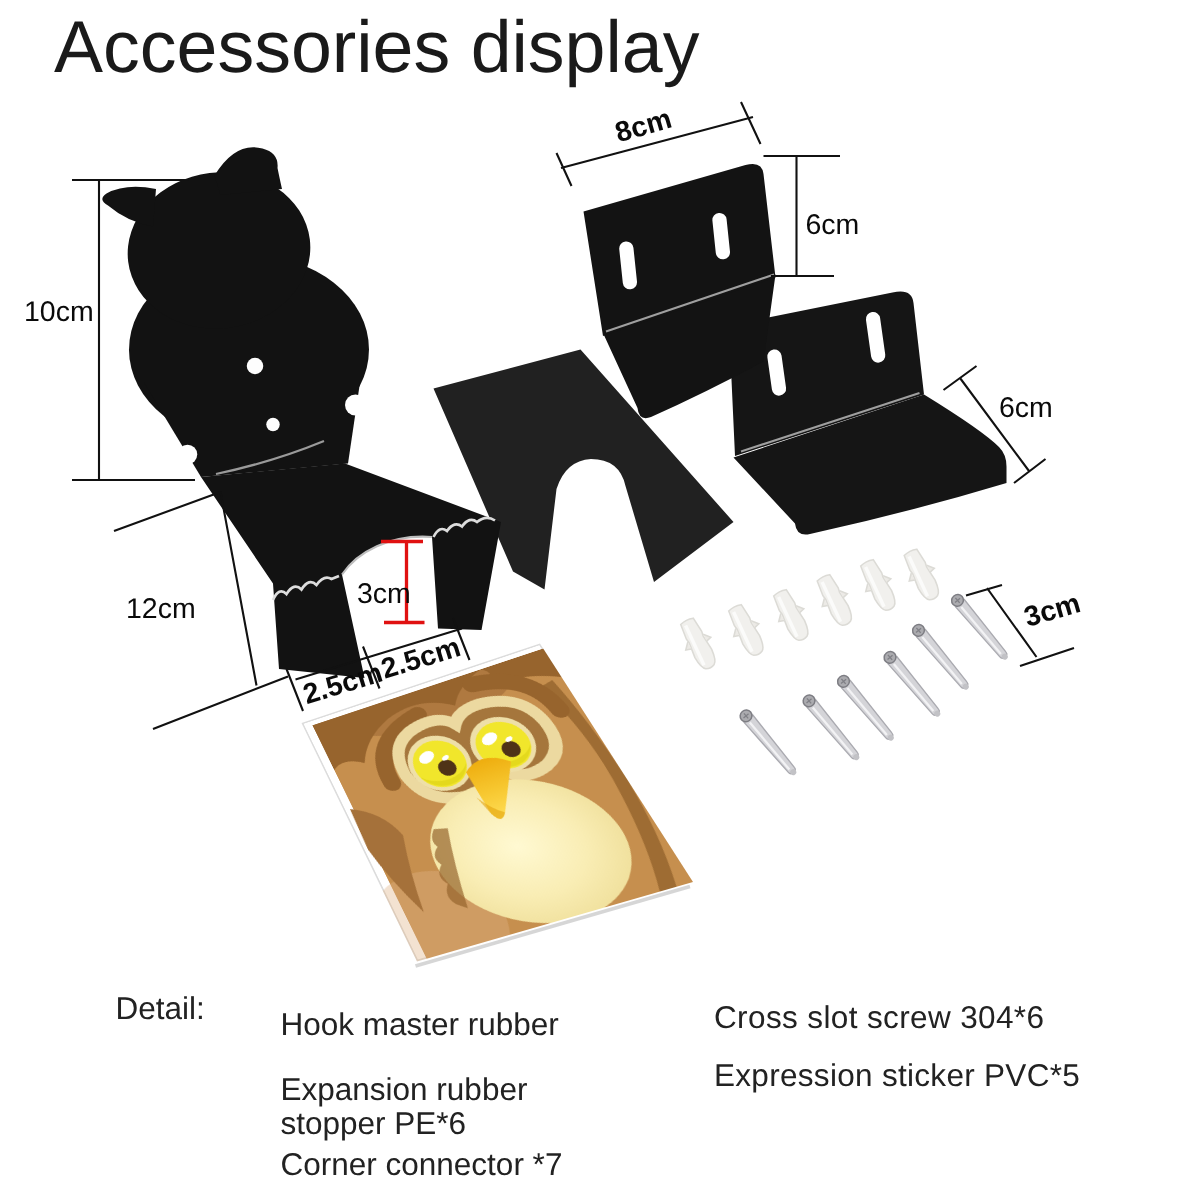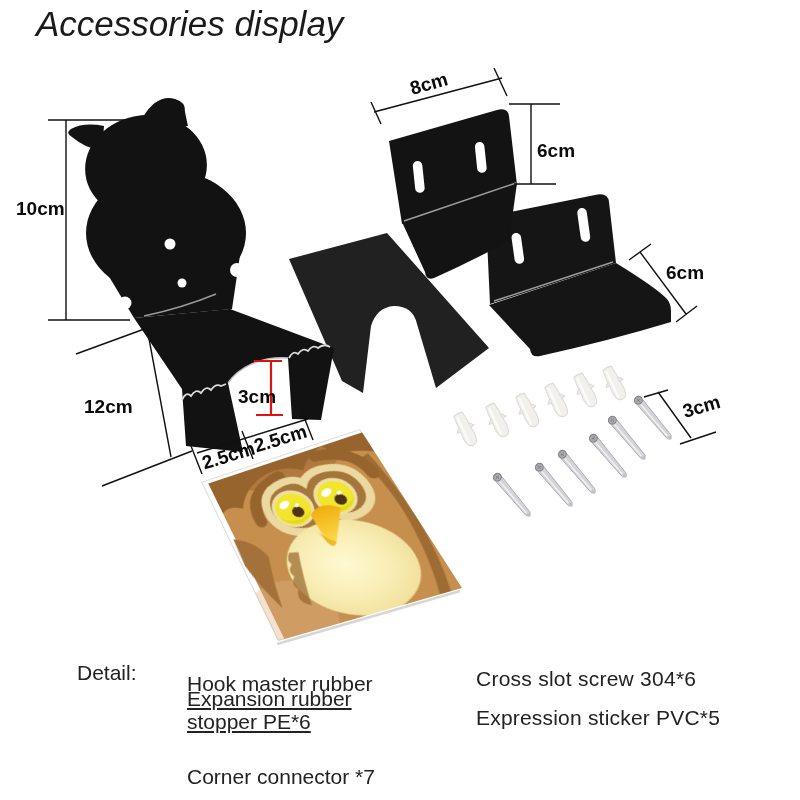--- a/index.html
+++ b/index.html
@@ -1,24 +1,24 @@
 <!DOCTYPE html>
 <html><head>
 <meta charset="utf-8">
 <style>
   html,body{margin:0;padding:0;width:800px;height:800px;background:#fff;overflow:hidden;}
   body{font-family:"Liberation Sans", sans-serif;color:#1c1c1c;position:relative;}
   .abs{position:absolute;}
-  .dim{font-weight:bold;font-size:19px;color:#0a0a0a;}
+  .dim{font-weight:normal;font-size:19px;color:#0a0a0a;}
   .bt{font-size:21px;color:#222;}
 </style>
 </head>
 <body>
 
-<div class="abs" style="left:36px;top:4px;font-size:35px;color:#1a1a1a;font-style:italic;">Accessories display</div>
+<div class="abs" style="left:36px;top:4px;font-size:49px;color:#1a1a1a;">Accessories display</div>
 
 <svg class="abs" style="left:0;top:0;" width="800" height="800" viewBox="0 0 800 800">
 
   <path d="M289,259 L387,233 L489,348 L436,388 L417,324 Q413,306 394,306 Q377,307 371,326 L363,393 L342,381 Z" fill="#212121"></path>
 
   <g>
 
     <path d="M134,318 L230,309 L334,348 L321,420 L292,419 L288,358 C260,356 238,368 228,383 L243,452 L186,446 L182,389 Z" fill="#121212"></path>
 
     <ellipse cx="166" cy="233" rx="80" ry="63" fill="#121212"></ellipse>
@@ -181,16 +181,16 @@
 </div>
 
 <div class="abs dim" style="left:16px;top:198px;">10cm</div>
 <div class="abs dim" style="left:84px;top:396px;">12cm</div>
 <div class="abs dim" style="left:238px;top:386px;">3cm</div>
 <div class="abs dim" style="left:537px;top:140px;">6cm</div>
 <div class="abs dim" style="left:666px;top:262px;">6cm</div>
 
 <div class="abs bt" style="left:77px;top:661px;">Detail:</div>
 <div class="abs bt" style="left:187px;top:672px;">Hook master rubber</div>
-<div class="abs bt" style="left:187px;top:687px;width:215px;line-height:23px;text-decoration:underline;">Expansion rubber stopper PE*6</div>
+<div class="abs bt" style="left:187px;top:715px;width:215px;line-height:23px;">Expansion rubber stopper PE*6</div>
 <div class="abs bt" style="left:187px;top:765px;">Corner connector *7</div>
 <div class="abs bt" style="left:476px;top:667px;letter-spacing:0.25px;text-align:center;">Cross slot screw 304*6</div>
 <div class="abs bt" style="left:476px;top:706px;letter-spacing:0.2px;">Expression sticker PVC*5</div>
 
 </body></html>

